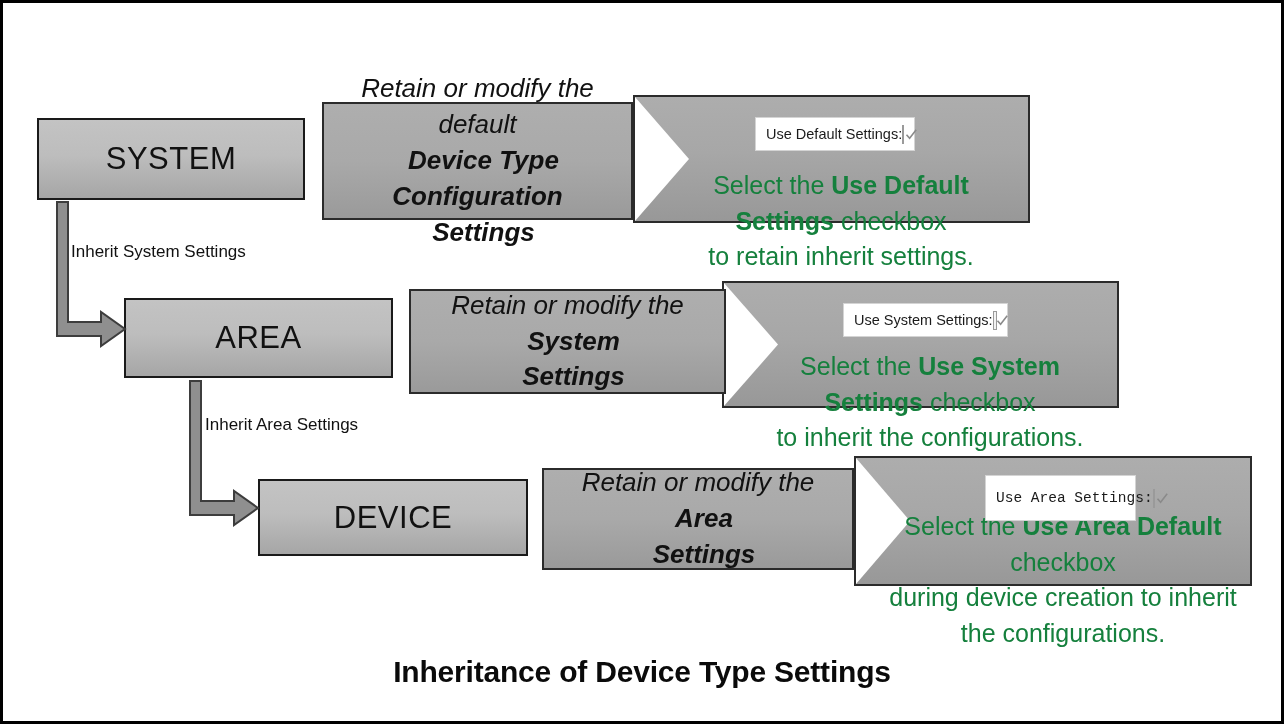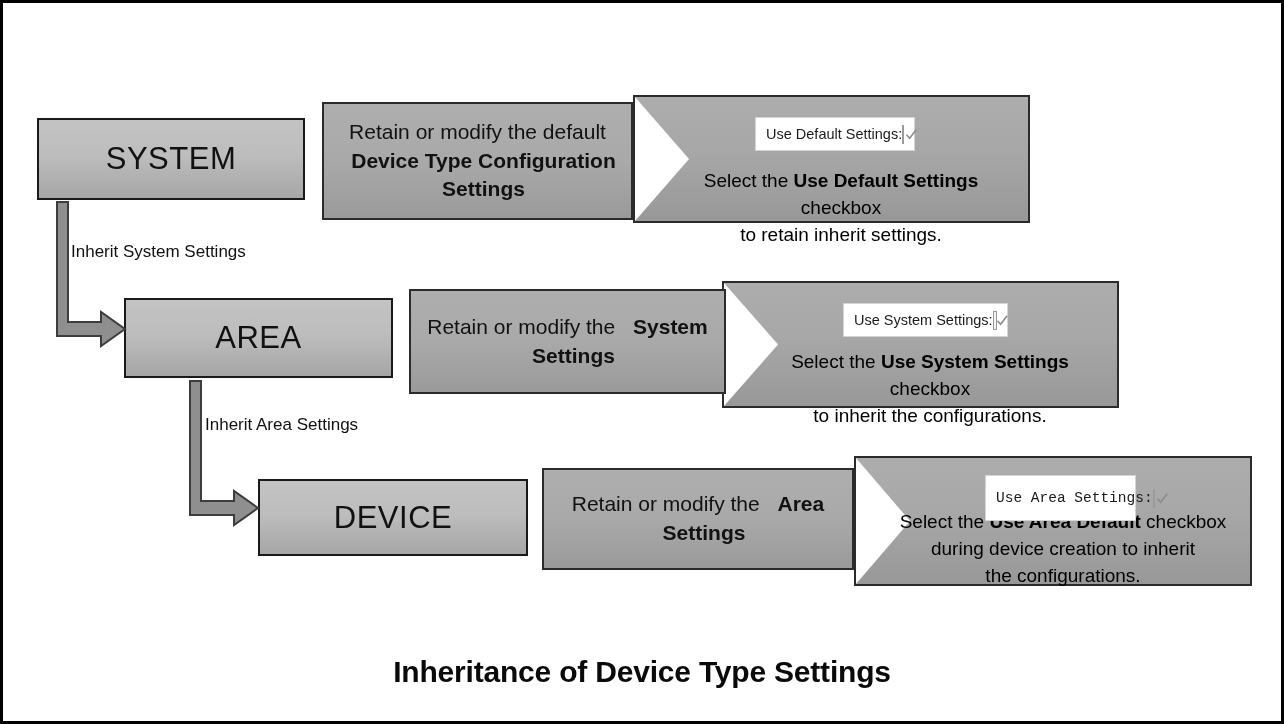--- a/index.html
+++ b/index.html
@@ -39,24 +39,25 @@
   .action-box {
     position: absolute;
     box-sizing: border-box;
     border: 2px solid #2b2b2b;
     background: linear-gradient(to bottom, #aeaeae 0%, #a9a9a9 50%, #9a9a9a 100%);
     display: flex;
     align-items: center;
     justify-content: center;
     text-align: center;
     color: #111111;
-    font-size: 21px;
+    font-size: 26px;
     line-height: 1.38;
     padding: 4px 14px;
     z-index: 2;
+    font-style: italic;
   }
   .action-box .txt { width: 100%; }
   .action-box b { font-weight: bold; margin-left: 12px; }
 
   
   .detail-panel {
     position: absolute;
     box-sizing: border-box;
     border: 2px solid #2b2b2b;
     background: linear-gradient(to bottom, #adadad 0%, #a7a7a7 45%, #989898 100%);
@@ -64,22 +65,22 @@
   }
   .notch {
     position: absolute;
     left: 0px;
     background: #ffffff;
     z-index: 3;
   }
   .detail-text {
     position: absolute;
     text-align: center;
-    color: #000000;
-    font-size: 19px;
+    color: #15803d;
+    font-size: 25px;
     line-height: 1.42;
     z-index: 4;
   }
   .detail-text b { font-weight: bold; }
 
   
   .cb-inset {
     position: absolute;
     box-sizing: border-box;
     background: #ffffff;

